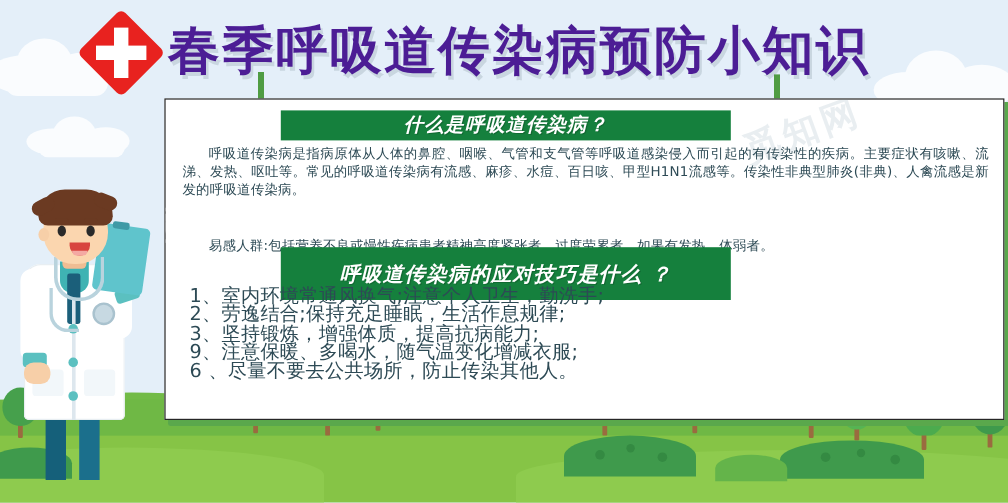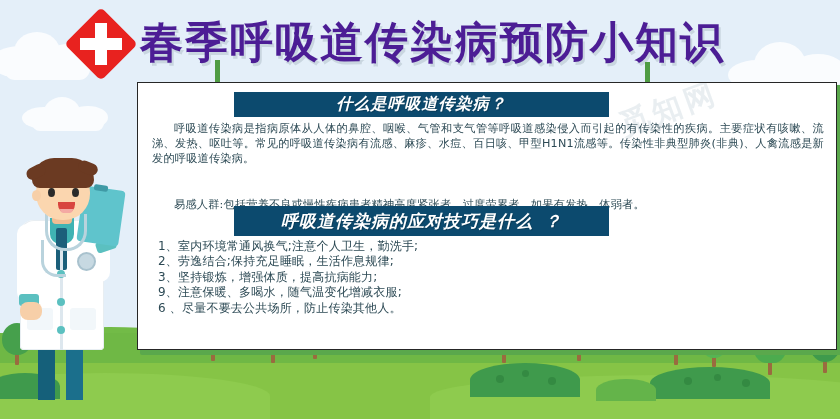--- a/index.html
+++ b/index.html
@@ -60,41 +60,41 @@
     position:absolute;left:140px;top:85px;width:702px;height:270px;
     background:#5aa84c;border-radius:2px;
   }
   .board{
     position:absolute;left:137px;top:82px;width:700px;height:268px;
     background:#ffffff;border:1px solid #262626;box-sizing:border-box;
     overflow:hidden;
   }
 
   .banner{
-    position:absolute;height:25px;background:#0c4a6e;
+    position:absolute;height:25px;background:#15803d;
     display:flex;align-items:center;justify-content:center;
     color:#ffffff;font-size:16px;font-weight:bold;font-style:italic;
     letter-spacing:1px;
     text-shadow:1px 1px 0 rgba(0,0,0,.18);
     box-sizing:border-box;
   }
   .banner.b1{left:96px;top:9px;width:375px;}
-  .banner.b2{left:96px;top:123px;width:375px;height:30px;font-size:17px;font-family:Liberation Mono, monospace;}
+  .banner.b2{left:96px;top:123px;width:375px;height:44px;font-size:17px;}
 
   .para{
     position:absolute;color:#2d4a55;font-size:11.2px;line-height:15.2px;
     letter-spacing:.2px;text-align:justify;
     font-family:"DejaVu Sans","Liberation Sans",sans-serif;
   }
   .p1{left:14px;top:38px;width:672px;text-indent:22px;}
   .p2{left:14px;top:84px;width:672px;text-indent:22px;}
   .p3{left:14px;top:114px;width:672px;text-indent:22px;}
 
   .list{position:absolute;left:20px;top:156px;width:660px;
-    color:#2d4a55;font-size:12px;line-height:15.4px;letter-spacing:.2px;}
+    color:#2d4a55;font-size:16px;line-height:15.4px;letter-spacing:.2px;}
   .list div{white-space:normal;}
 
   
   .wm{
     position:absolute;color:rgba(255,255,255,.55);
     font-size:30px;font-weight:bold;
     transform:rotate(-20deg);pointer-events:none;
     letter-spacing:4px;
   }
   .wm-dark{color:rgba(120,150,170,.16);}

